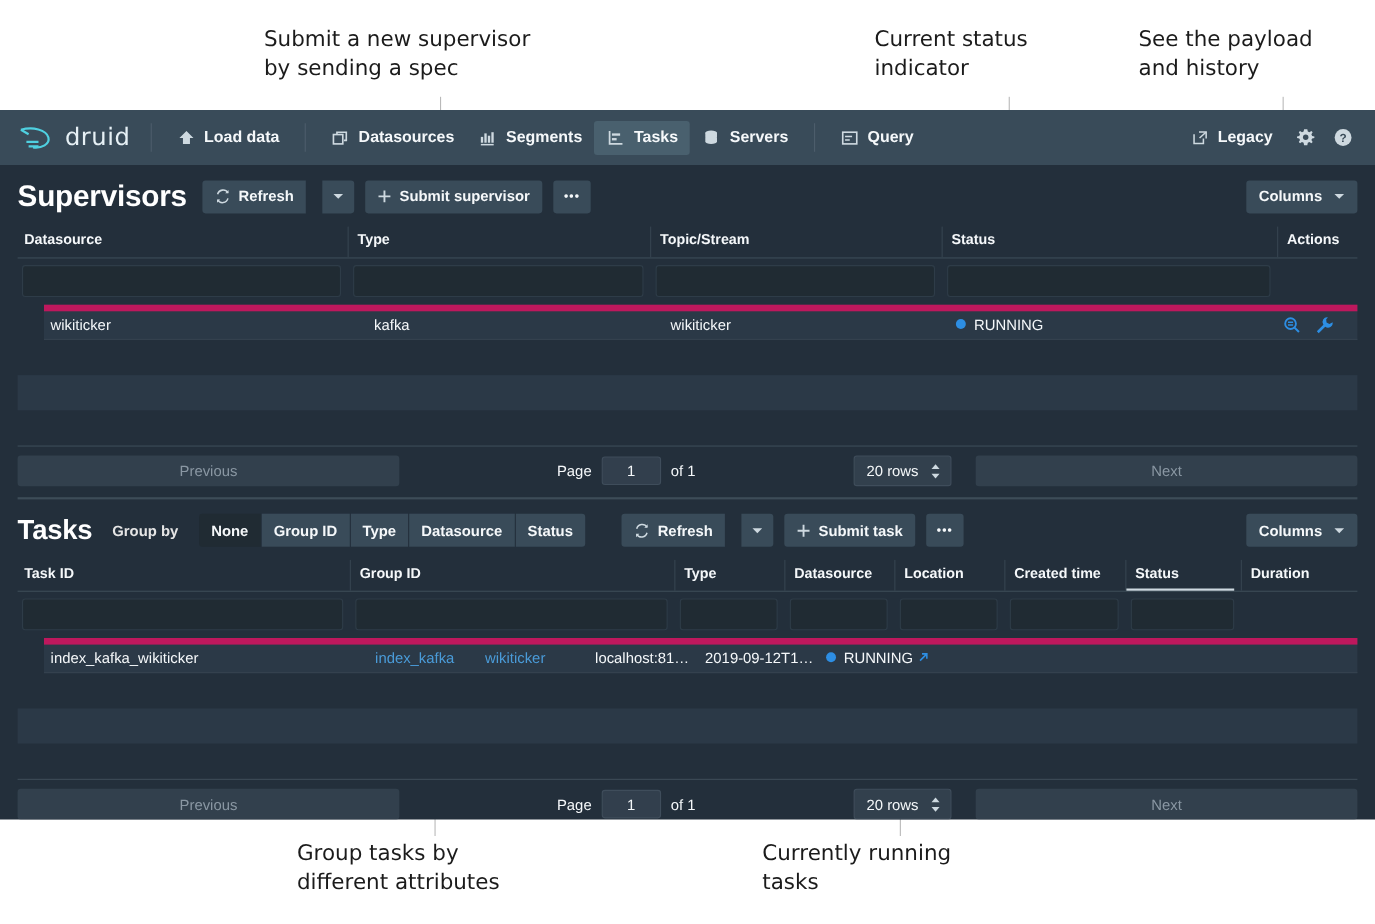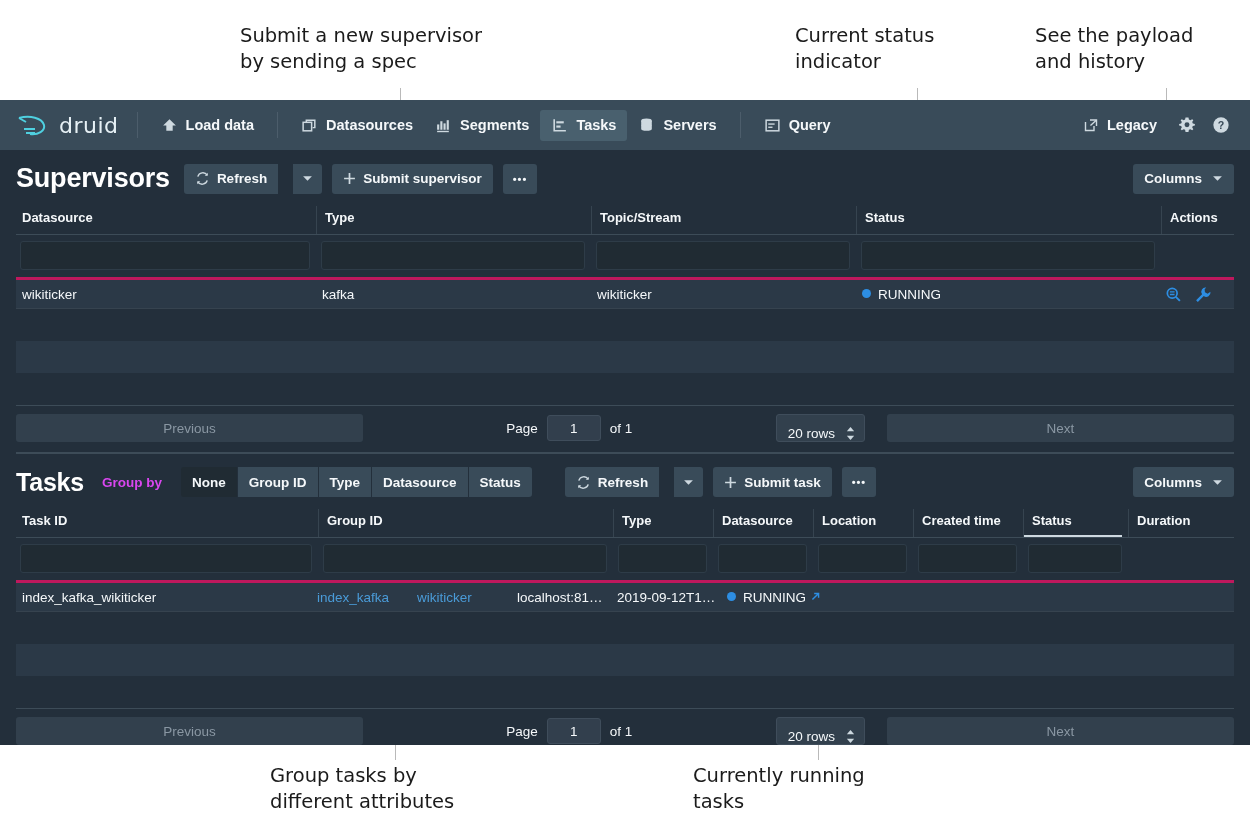--- a/index.html
+++ b/index.html
@@ -117,21 +117,21 @@
   .btn.dark { background:#202b33; }
   .btn.plain { padding:0 10px; }
   .split { display:flex; gap:15px; }
   .split .btn:first-child { border-radius:3px 0 0 3px; }
   .split .btn:last-child { border-radius:0 3px 3px 0; padding:0 9px; }
   .seg { display:flex; gap:1px; margin-right:23px;justify-content:center; }
   .seg .btn { border-radius:0; }
   .seg .btn:first-child { border-radius:3px 0 0 3px; }
   .seg .btn:last-child { border-radius:0 3px 3px 0; }
   .groupby-label {
-    font-size:13.5px; color:#d946ef; font-weight:bold;
+    font-size:13.5px; color:#e5e5e5; font-weight:bold;
     margin:0 9px 0 4px;
   }
   .spacer { flex:1; }
   .columns-btn {
     background:#394b59; border:none; border-radius:3px;
     height:30px; padding:0 11px;
     color:#f5f8fa; font-size:13.5px; font-weight:bold;
     font-family:"Liberation Sans", sans-serif;
     display:flex; align-items:center; gap:10px; cursor:pointer;
   }
@@ -171,22 +171,23 @@
     color:#f5f8fa;
     font-size:13px;
     padding:0 8px;
     font-family:"Liberation Sans", sans-serif;
   }
   .trow {
     display:flex;
     align-items:center;
     height:32px;
     background:#2b3947;
-    border-top:3px solid #be185d;
+    border-top:6px solid #be185d;
     border-bottom:1px solid #36434f;
+    margin-left:24px;
   }
   .td {
     font-size:13.5px;
     color:#f5f8fa;
     padding-left:6px;
     overflow:hidden;
     white-space:nowrap;
     text-overflow:ellipsis;
   }
   .td a { color:#4a9bd8; text-decoration:none; cursor:pointer; }
@@ -232,21 +233,21 @@
     background:#323f4d;
     border:1px solid #3f4d5b;
     border-radius:3px;
     color:#f5f8fa;
     text-align:center;
     font-size:13.5px;
     outline:none;
     font-family:"Liberation Sans", sans-serif;
   }
   .rows-sel {
-    display:flex; align-items:flex-end; gap:10px;
+    display:flex; align-items:center; gap:10px;
     background:#32404d;
     border:1px solid #3f4d5b;
     border-radius:3px;
     height:28px;
     padding:0 8px 0 11px;
     font-size:13.5px;
     color:#f5f8fa;
     cursor:pointer;
     margin-left:auto;
     margin-right:22px;

